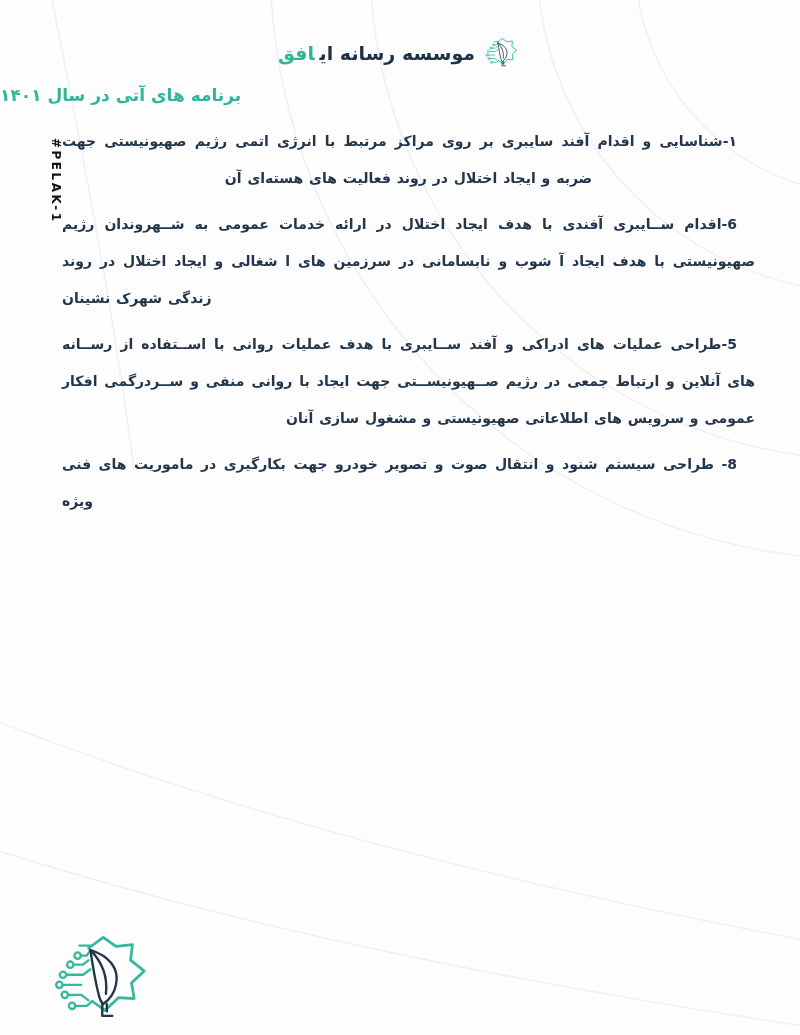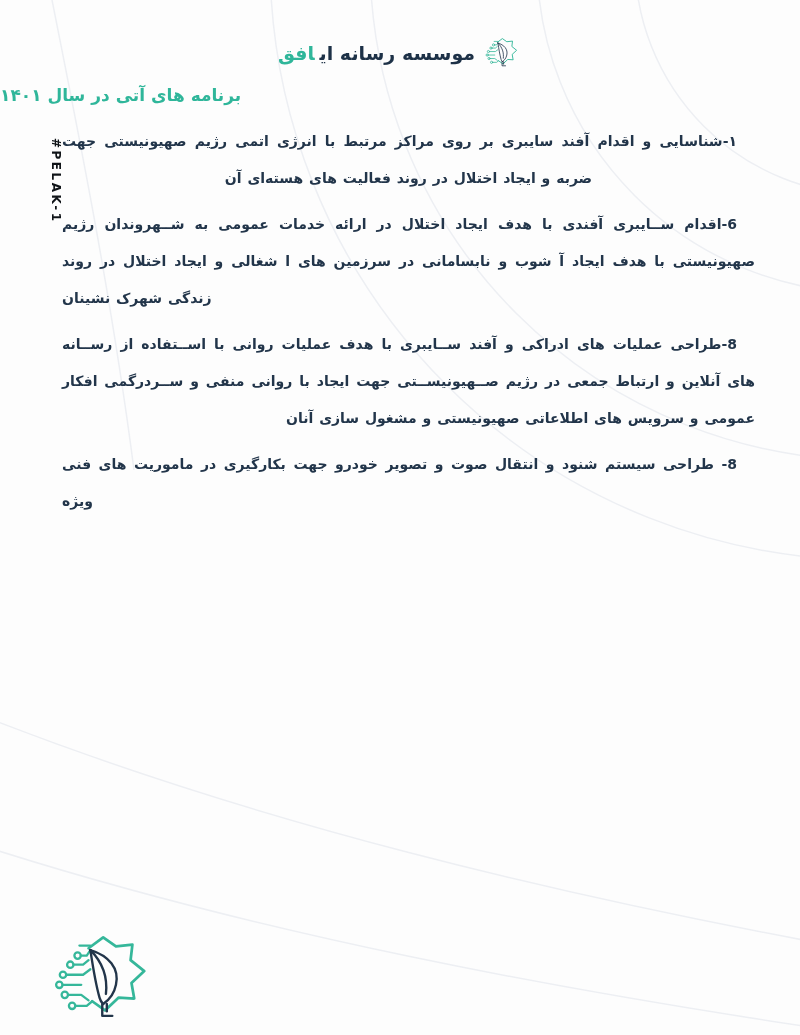--- a/index.html
+++ b/index.html
@@ -146,21 +146,21 @@
       </span>
       <h1 class="org"><span>موسسه رسانه ای</span><span class="accent">افق</span>
       </h1>
     </header>
 
     <h2 class="title">برنامه های آتی در سال ۱۴۰۱</h2>
 
     <main class="items">
         <p class="para last-center">۱-شناسایی و اقدام آفند سایبری بر روی مراکز مرتبط با انرژی اتمی رژیم صهیونیستی جهت ضربه و ایجاد اختلال در روند فعالیت های هسته‌ای آن</p>
         <p class="para last-left">6-اقدام ســایبری آفندی با هدف ایجاد اختلال در ارائه خدمات عمومی به شــهروندان رژیم صهیونیستی با هدف ایجاد آ شوب و نابسامانی در سرزمین های ا شغالی و ایجاد اختلال در روند زندگی شهرک نشینان</p>
-        <p class="para last-right">8-طراحی عملیات های ادراکی و آفند ســایبری با هدف عملیات روانی با اســتفاده از رســانه های آنلاین و ارتباط جمعی در رژیم صــهیونیســتی جهت ایجاد با روانی منفی و ســردرگمی افکار عمومی و سرویس های اطلاعاتی صهیونیستی و مشغول سازی آنان</p>
+        <p class="para last-right">5-طراحی عملیات های ادراکی و آفند ســایبری با هدف عملیات روانی با اســتفاده از رســانه های آنلاین و ارتباط جمعی در رژیم صــهیونیســتی جهت ایجاد با روانی منفی و ســردرگمی افکار عمومی و سرویس های اطلاعاتی صهیونیستی و مشغول سازی آنان</p>
         <p class="para last-left">8- طراحی سیستم شنود و انتقال صوت و تصویر خودرو جهت بکارگیری در ماموریت های فنی ویژه</p>
       </main>
 
   </div>
 
   <span class="logo logo-footer">
     <svg viewBox="0 0 120 104">
         <use href="#ofogh-logo"></use>
       </svg>
   </span>

